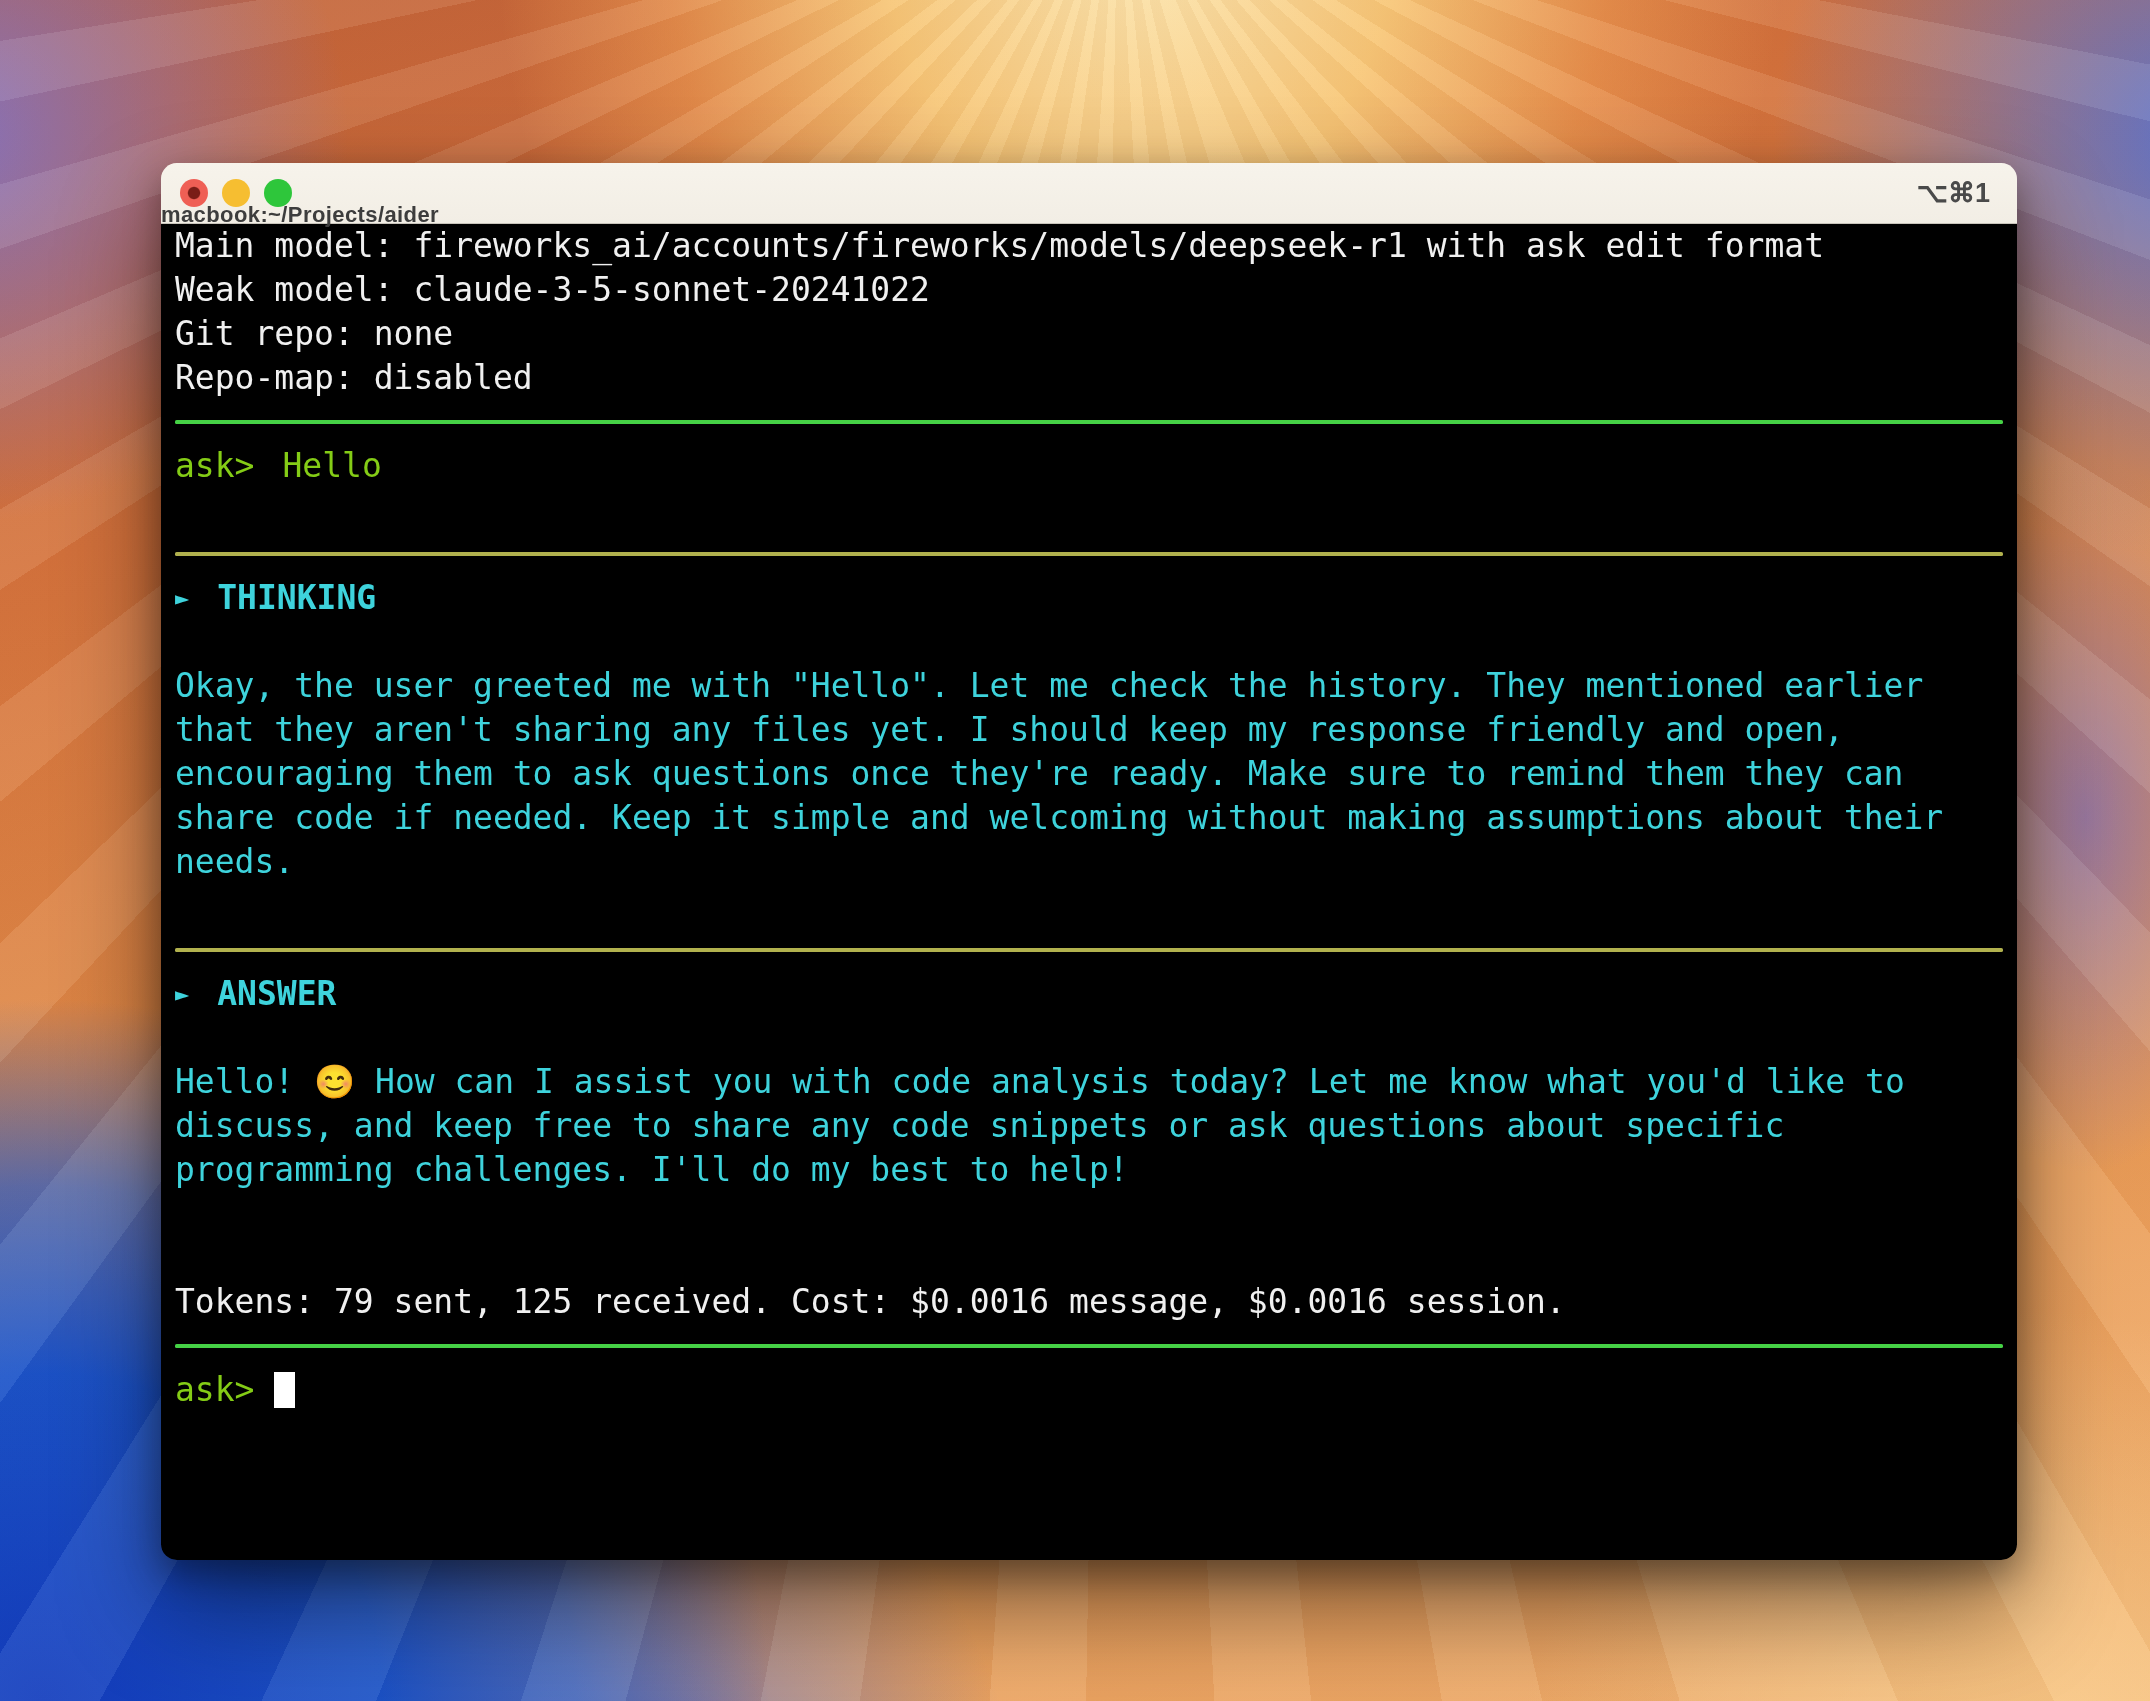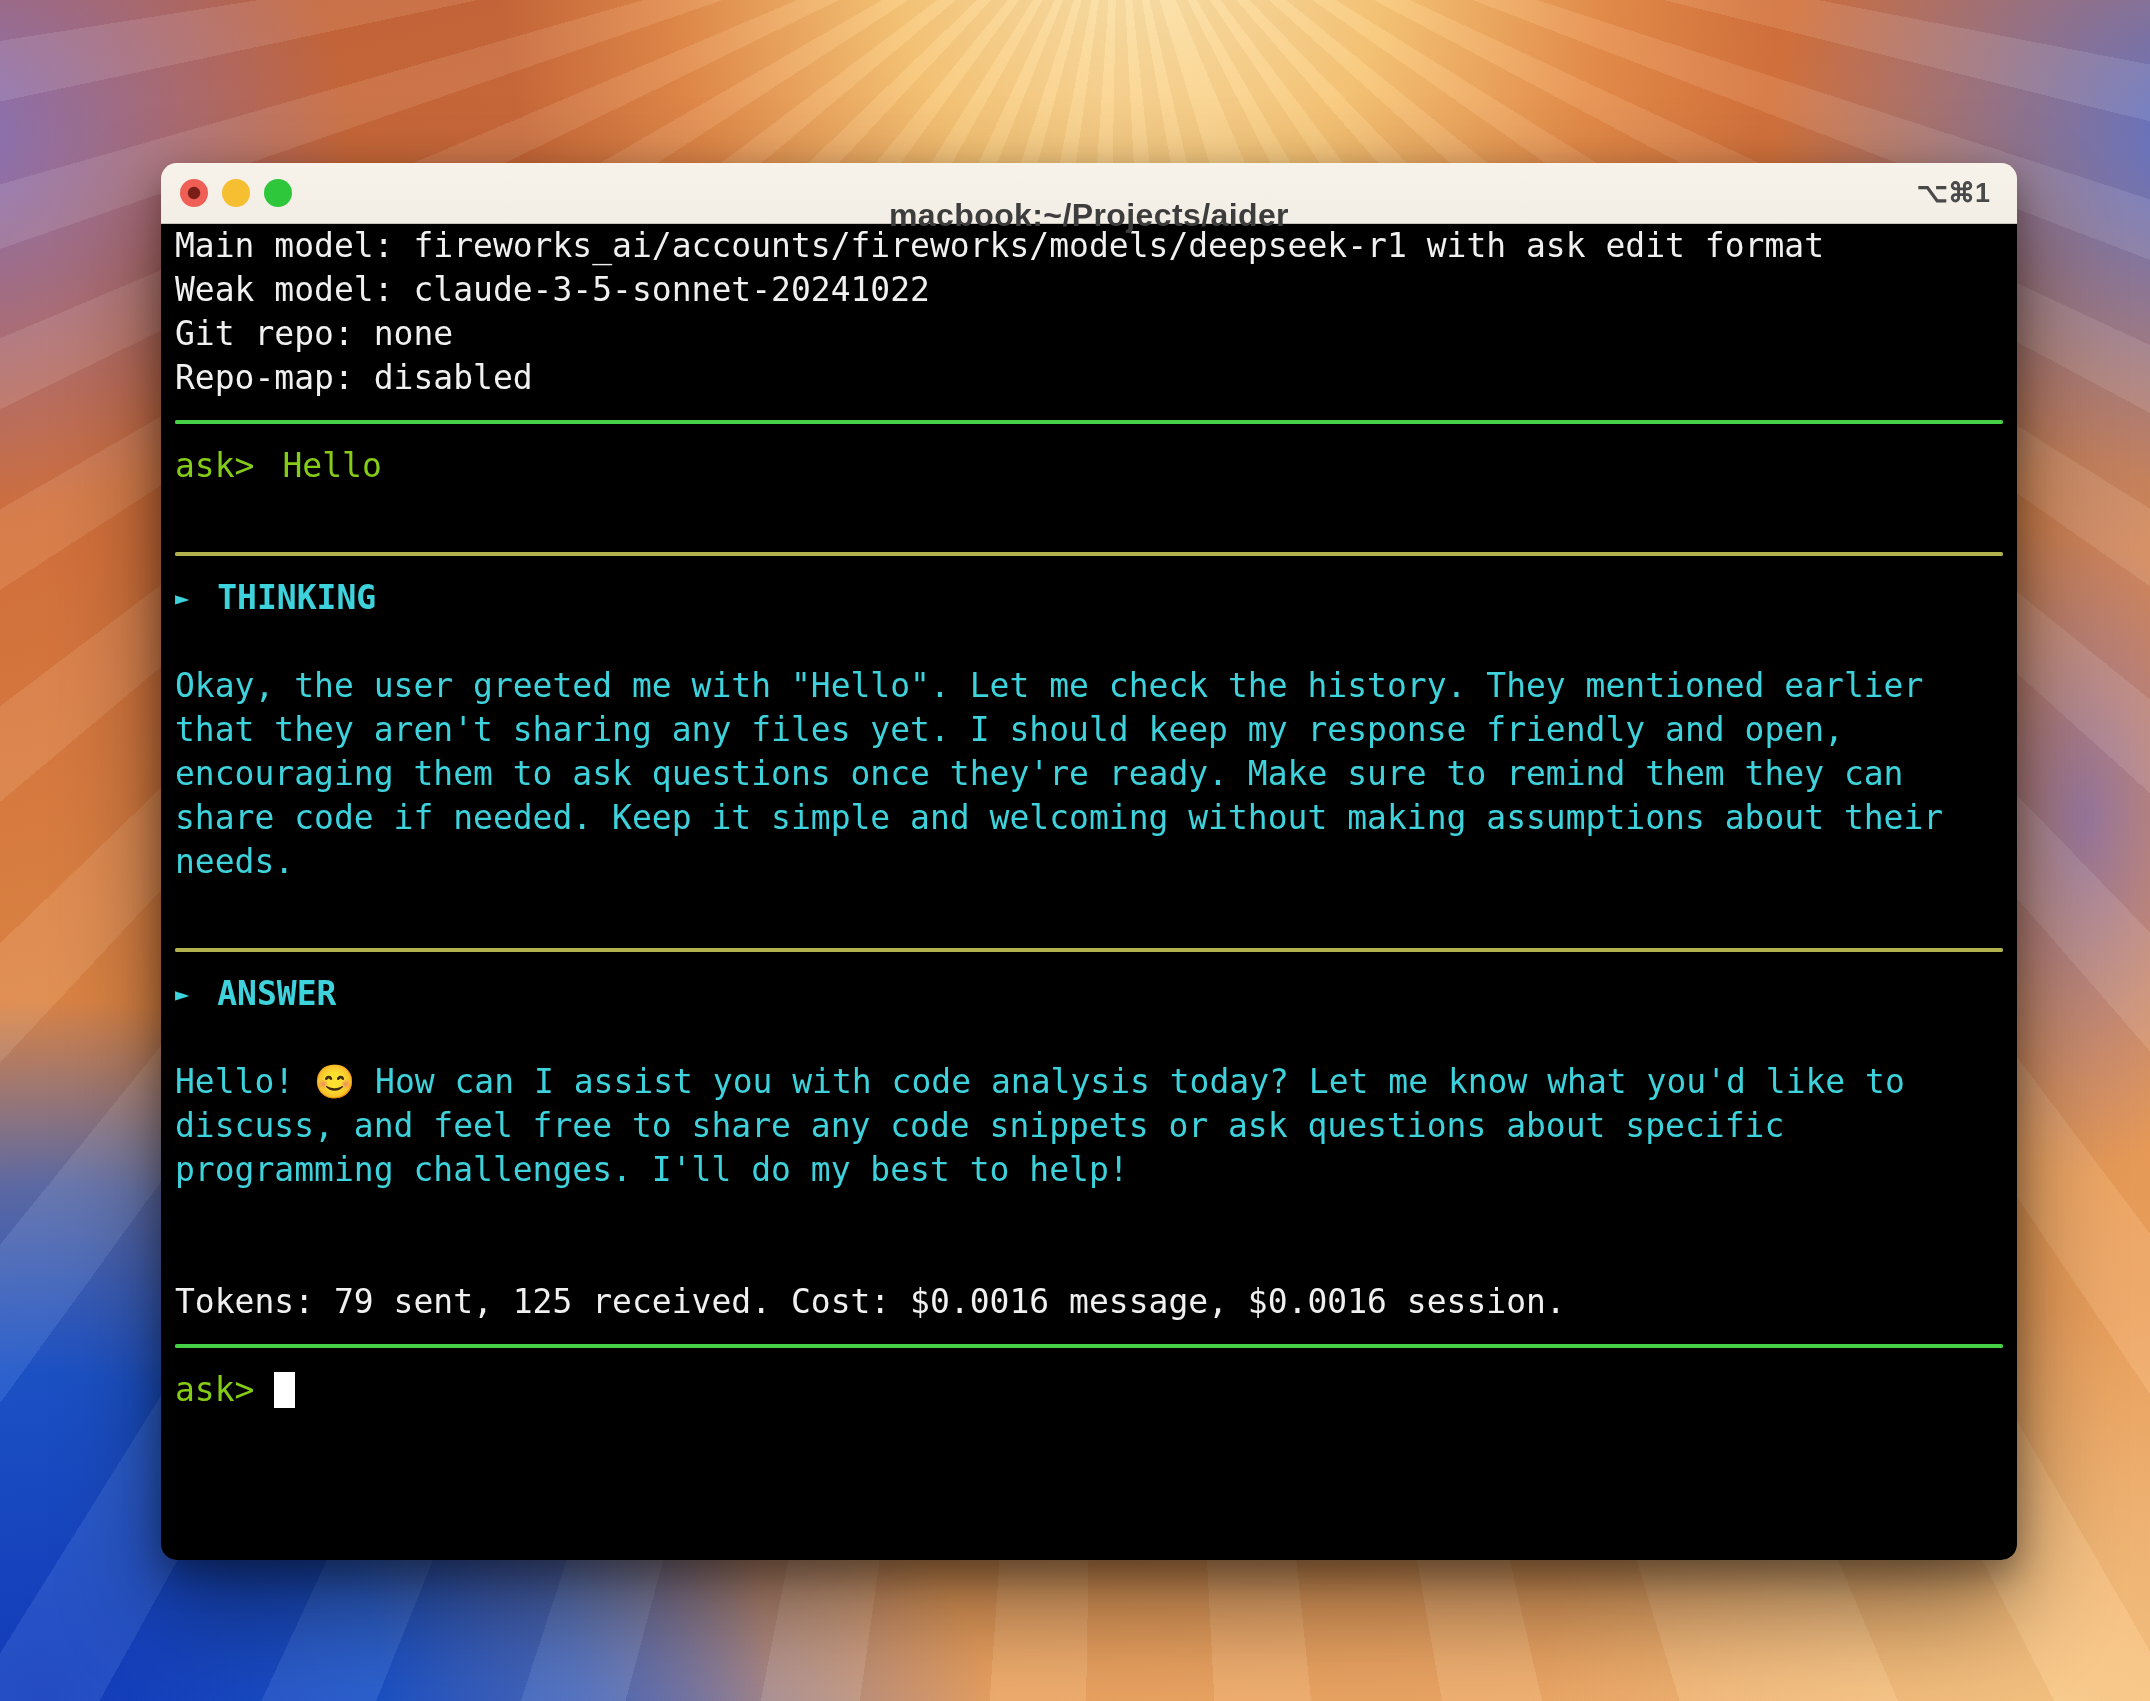--- a/index.html
+++ b/index.html
@@ -47,22 +47,22 @@
     display:flex; align-items:center;
     position:relative;
     font-family:"Liberation Sans", sans-serif;
   }
   .traffic-lights { display:flex; gap:14px; padding-left:19px; }
   .tl { width:28px; height:28px; border-radius:50%; }
   .tl-close  { background:radial-gradient(circle at 50% 50%, #7a1d17 0%, #7a1d17 28%, #ef5f55 34%, #ef5f55 100%); }
   .tl-min    { background:#f6be31; }
   .tl-max    { background:#2ec63b; }
   .title {
-    position:absolute; left:0; right:0; text-align:center;
-    font-size:32px; font-weight:bold; color:#3d3d3d; letter-spacing:0.4px;margin-top:44px;
+    position:absolute; left:0; right:0; 
+    font-size:22px; font-weight:bold; color:#3d3d3d; letter-spacing:0.4px;margin-top:44px;
   }
   .shortcut {
     position:absolute; right:27px;
     font-size:27px; font-weight:bold; color:#4a4a4a;
   }
 
   .terminal {
     flex:1; background:#000;
     padding:0 14px 0 14px;
     font-family:"DejaVu Sans Mono", monospace;
@@ -151,21 +151,21 @@
     </div>
 
     <div class="row bold">
       <span class="hdr-marker">►</span>
       <span class="fg-cyan hdr-title">ANSWER</span>
     </div>
 
     <div class="blank"></div>
 
     <div class="para fg-cyan">Hello! 😊 How can I assist you with code analysis today? Let me know what you'd like to
-discuss, and feel free to share any code snippets or ask questions about specific
+discuss, and keep free to share any code snippets or ask questions about specific
 programming challenges. I'll do my best to help!</div>
 
     <div class="blank"></div>
     <div class="blank"></div>
 
     <div class="row fg-white">Tokens: 79 sent, 125 received. Cost: $0.0016 message, $0.0016 session.</div>
 
     <div class="row">
       <div class="rule rule-green"></div>
     </div>

